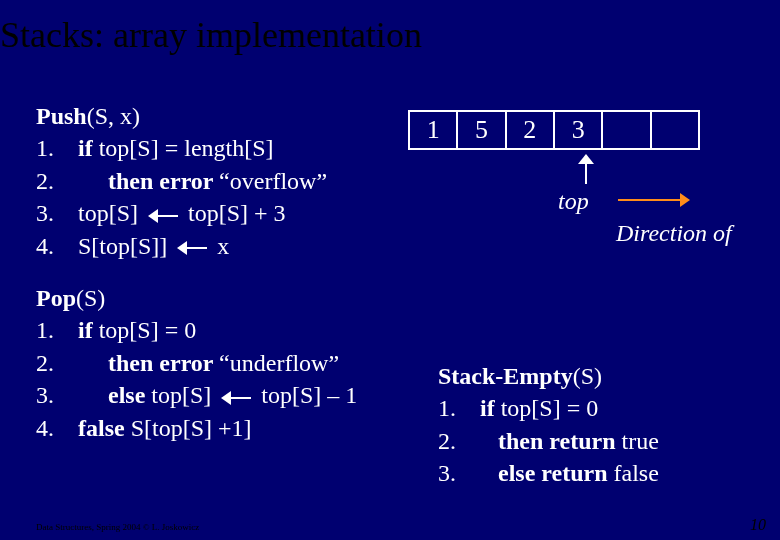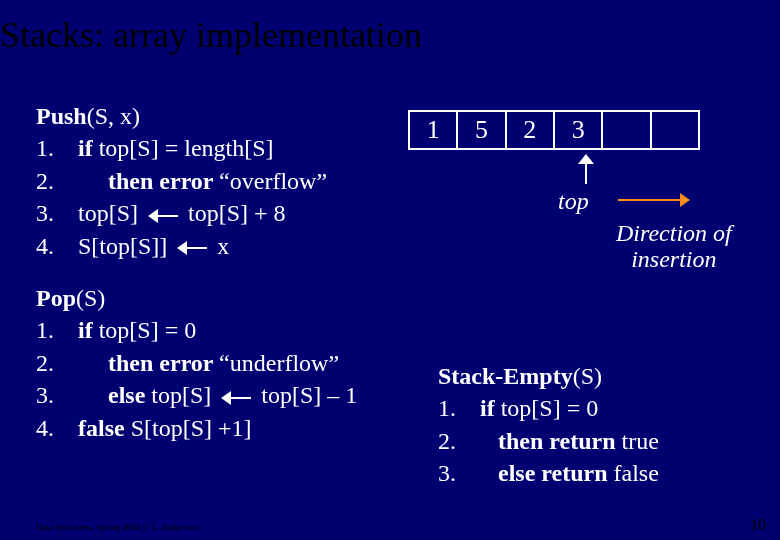--- a/index.html
+++ b/index.html
@@ -163,34 +163,35 @@
     bottom: 8px;
     font-size: 9px;
     color: #000;
   }
   .pagenum {
     position: absolute;
     right: 14px;
     bottom: 6px;
     font-size: 16px;
     color: #000;
+    font-style: italic;
   }
 </style>
 </head>
 <body>
 
 <div class="title">Stacks: array implementation</div>
 
 <div class="content">
 
   <div class="algo algo-block">
     <div class="line"><span class="name u">Push</span><span class="it">(S, x)</span></div>
     <div class="line"><span>1.</span>    <span class="name">if </span><span class="it">top</span><span>[S] = </span><span class="it">length</span><span>[S]</span></div>
     <div class="line"><span>2.</span>         <span class="name">then error </span><span class="it">“overflow”</span></div>
-    <div class="line"><span>3.</span>    <span class="it">top</span><span>[S] </span><span class="arrow-left"></span><span class="it"> top</span><span>[S] + 8</span></div>
+    <div class="line"><span>3.</span>    <span class="it">top</span><span>[S] </span><span class="arrow-left"></span><span class="it"> top</span><span>[S] + 3</span></div>
     <div class="line"><span>4.</span>    <span class="it">S</span><span>[top</span><span>[S]] </span><span class="arrow-left"></span><span class="it"> x</span></div>
   </div>
 
   <div class="algo algo-block">
     <div class="line"><span class="name u">Pop</span><span class="it">(S)</span></div>
     <div class="line"><span>1.</span>    <span class="name">if </span><span class="it">top</span><span>[S] = 0</span></div>
     <div class="line"><span>2.</span>         <span class="name">then error </span><span class="it">“underflow”</span></div>
     <div class="line"><span>3.</span>         <span class="name">else </span><span class="it">top</span><span>[S] </span><span class="arrow-left"></span><span class="it"> top</span><span>[S] – 1</span></div>
     <div class="line"><span>4.</span>    <span class="name">false </span><span class="it">S</span><span>[top</span><span>[S] +1]</span></div>
   </div>
@@ -210,21 +211,20 @@
     <div class="head"></div>
       <div class="shaft"></div>
   </div>
   <div class="top-label">top</div>
   <div class="dir-arrow">
     <div class="shaft"></div>
       <div class="head"></div>
   </div>
   <div class="dir-label">
     <span>Direction of</span><br>
-    <span>insertion</span>
   </div>
 </div>
 
 <div class="algo stack-empty">
   <div class="line"><span class="name u">Stack-Empty</span><span class="it">(S)</span></div>
   <div class="line"><span>1.</span>    <span class="name">if </span><span class="it">top</span><span>[S] = 0</span></div>
   <div class="line"><span>2.</span>       <span class="name">then return </span><span class="it">true</span></div>
   <div class="line"><span>3.</span>       <span class="name">else return </span><span class="it">false</span></div>
 </div>
 

